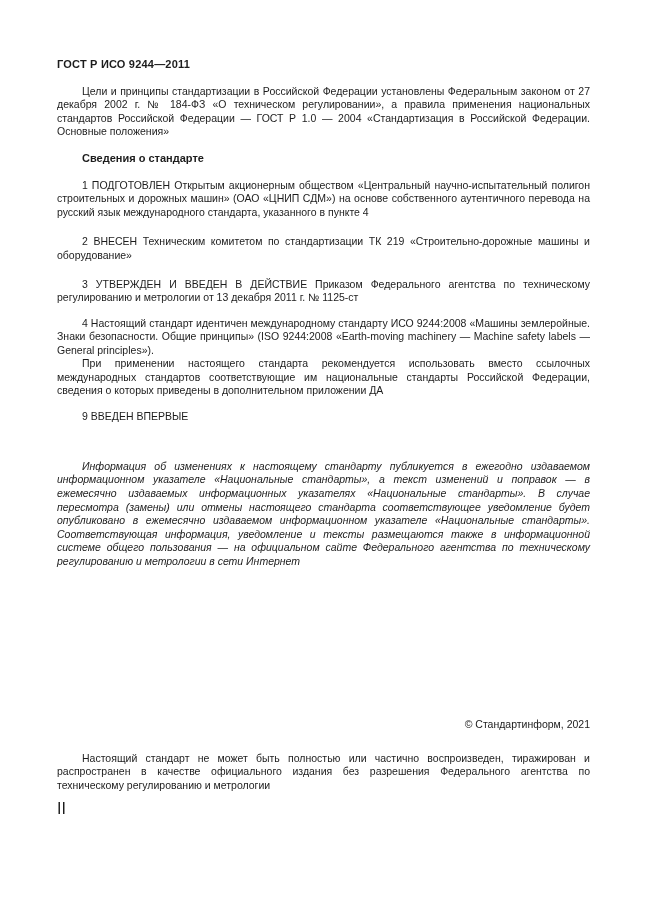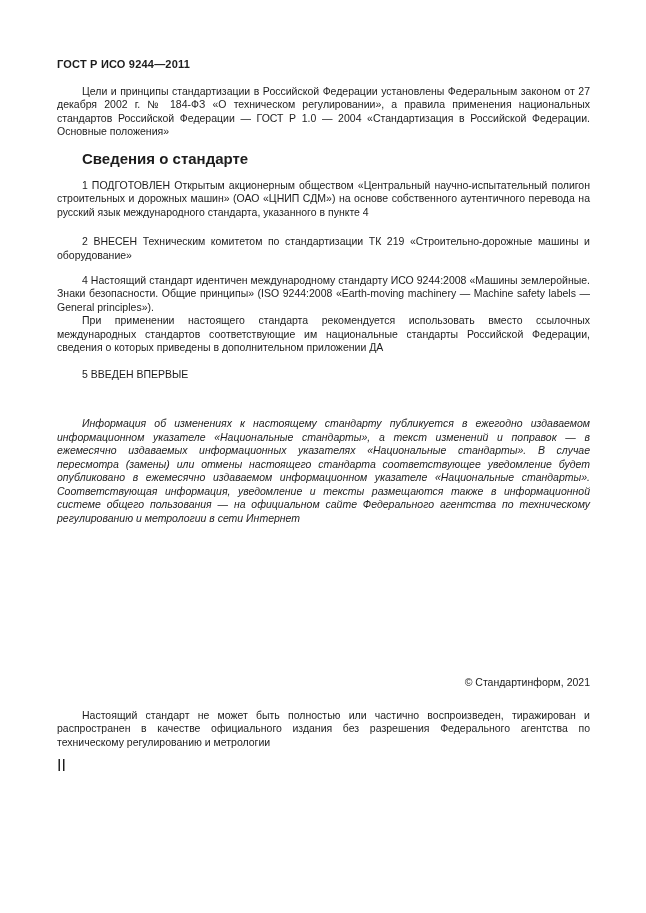--- a/index.html
+++ b/index.html
@@ -37,21 +37,21 @@
     font-size: 10.5px;
     line-height: 13.4px;
     text-align: justify;
     text-indent: 25px;
   }
   .para.first {
     margin-top: 14px;
   }
   .section-heading {
     margin: 13px 0 0 0;
-    font-size: 15px;
+    font-size: 11px;
     font-weight: bold;
     line-height: 13.4px;
     text-indent: 25px;
   }
   .para.clause-1 { margin-top: 14px; }
   .para.clause-4 { margin-top: 12px; }
   .para.continuation { margin-top: 0; }
   .para.clause-5 { margin-top: 13px; }
   .note {
     margin-top: 36px;
@@ -84,26 +84,27 @@
 
 
   <p class="para first">Цели и принципы стандартизации в Российской Федерации установлены Федеральным законом от 27 декабря 2002 г. № 184-ФЗ «О техническом регулировании», а правила применения национальных стандартов Российской Федерации — ГОСТ Р 1.0 — 2004 «Стандартизация в Российской Федерации. Основные положения»</p>
 
   <p class="section-heading">Сведения о стандарте</p>
 
   <p class="para clause-1">1 ПОДГОТОВЛЕН Открытым акционерным обществом «Центральный научно-испытательный полигон строительных и дорожных машин» (ОАО «ЦНИП СДМ») на основе собственного аутентичного перевода на русский язык международного стандарта, указанного в пункте 4</p>
 
   <p class="para">2 ВНЕСЕН Техническим комитетом по стандартизации ТК 219 «Строительно-дорожные машины и оборудование»</p>
 
+  <p class="para">3 УТВЕРЖДЕН И ВВЕДЕН В ДЕЙСТВИЕ Приказом Федерального агентства по техническому регулированию и метрологии от 13 декабря 2011 г. № 1125-ст</p>
 
   <p class="para clause-4">4 Настоящий стандарт идентичен международному стандарту ИСО 9244:2008 «Машины землеройные. Знаки безопасности. Общие принципы» (ISO 9244:2008 «Earth-moving machinery — Machine safety labels — General principles»).</p>
 
   <p class="para continuation">При применении настоящего стандарта рекомендуется использовать вместо ссылочных международных стандартов соответствующие им национальные стандарты Российской Федерации, сведения о которых приведены в дополнительном приложении ДА</p>
 
-  <p class="para clause-5">5 ВВЕДЕН ВПЕРВЫЕ</p>
+  <p class="para clause-5">9 ВВЕДЕН ВПЕРВЫЕ</p>
 
   <p class="para note">Информация об изменениях к настоящему стандарту публикуется в ежегодно издаваемом информационном указателе «Национальные стандарты», а текст изменений и поправок — в ежемесячно издаваемых информационных указателях «Национальные стандарты». В случае пересмотра (замены) или отмены настоящего стандарта соответствующее уведомление будет опубликовано в ежемесячно издаваемом информационном указателе «Национальные стандарты». Соответствующая информация, уведомление и тексты размещаются также в информационной системе общего пользования — на официальном сайте Федерального агентства по техническому регулированию и метрологии в сети Интернет</p>
 
   <p class="para copyright">© Стандартинформ, 2021</p>
 
   <p class="para reproduction">Настоящий стандарт не может быть полностью или частично воспроизведен, тиражирован и распространен в качестве официального издания без разрешения Федерального агентства по техническому регулированию и метрологии</p>
 
   <div class="page-number">II</div>
 
 </div>

